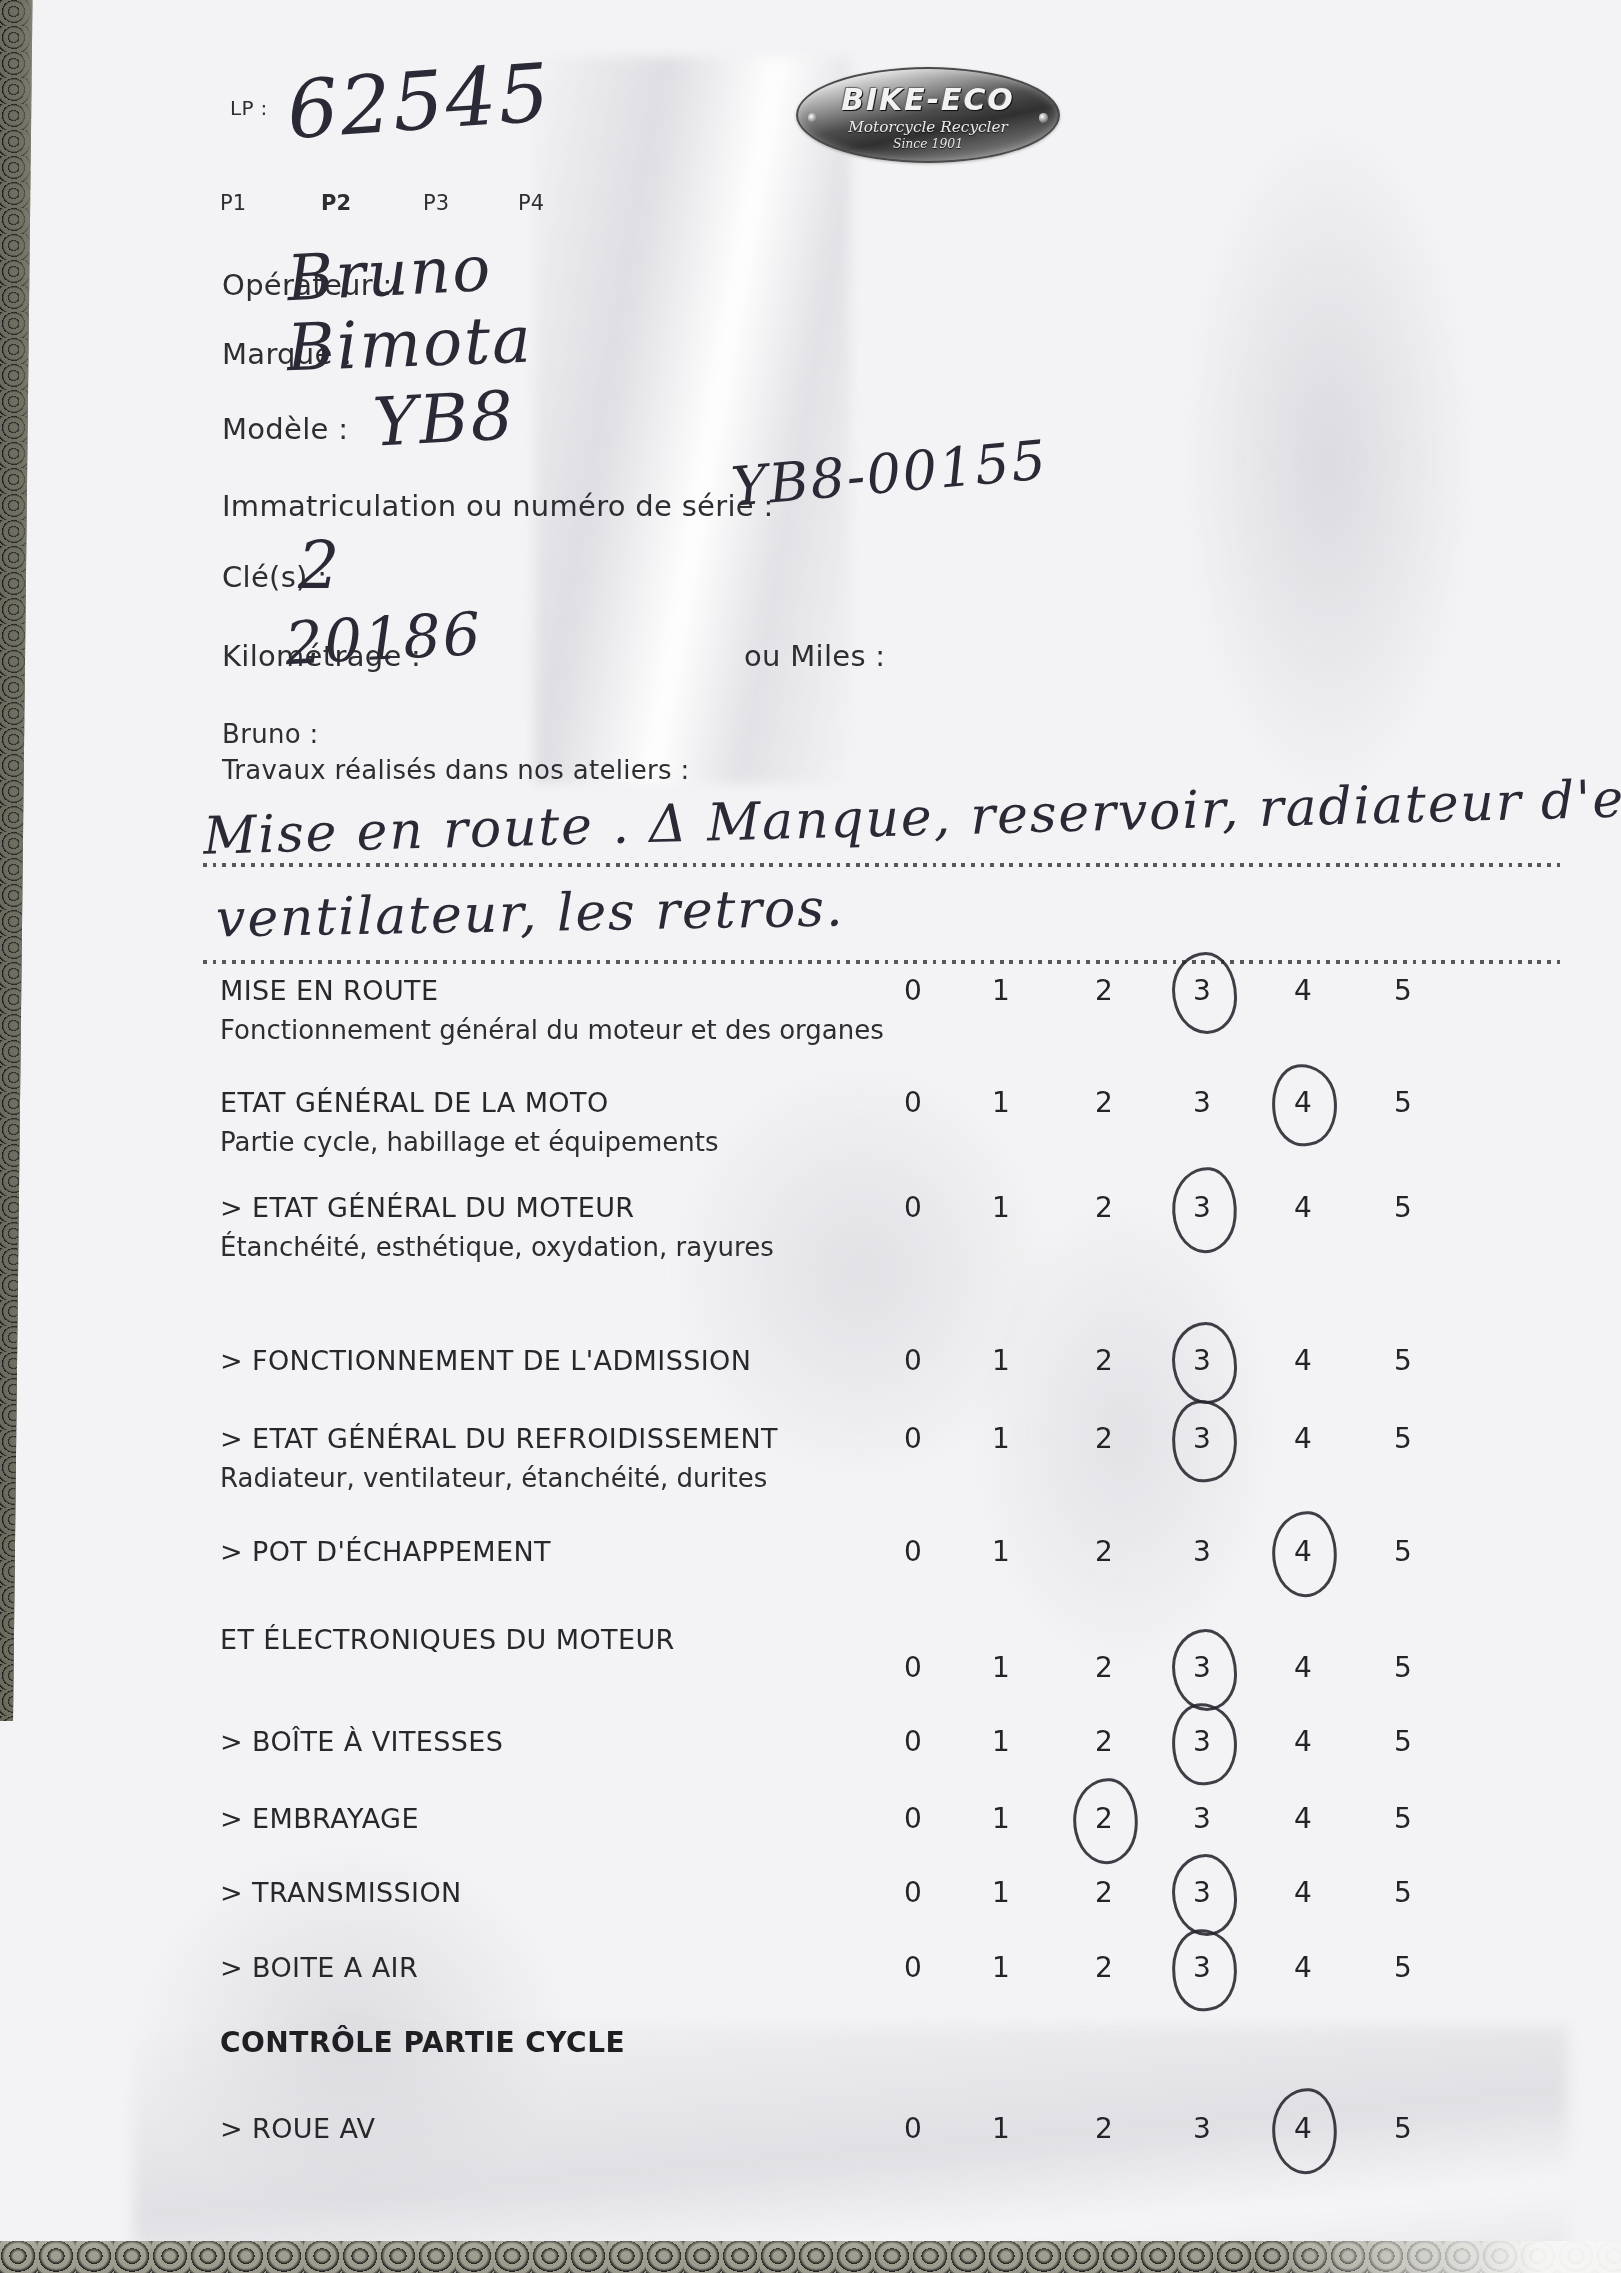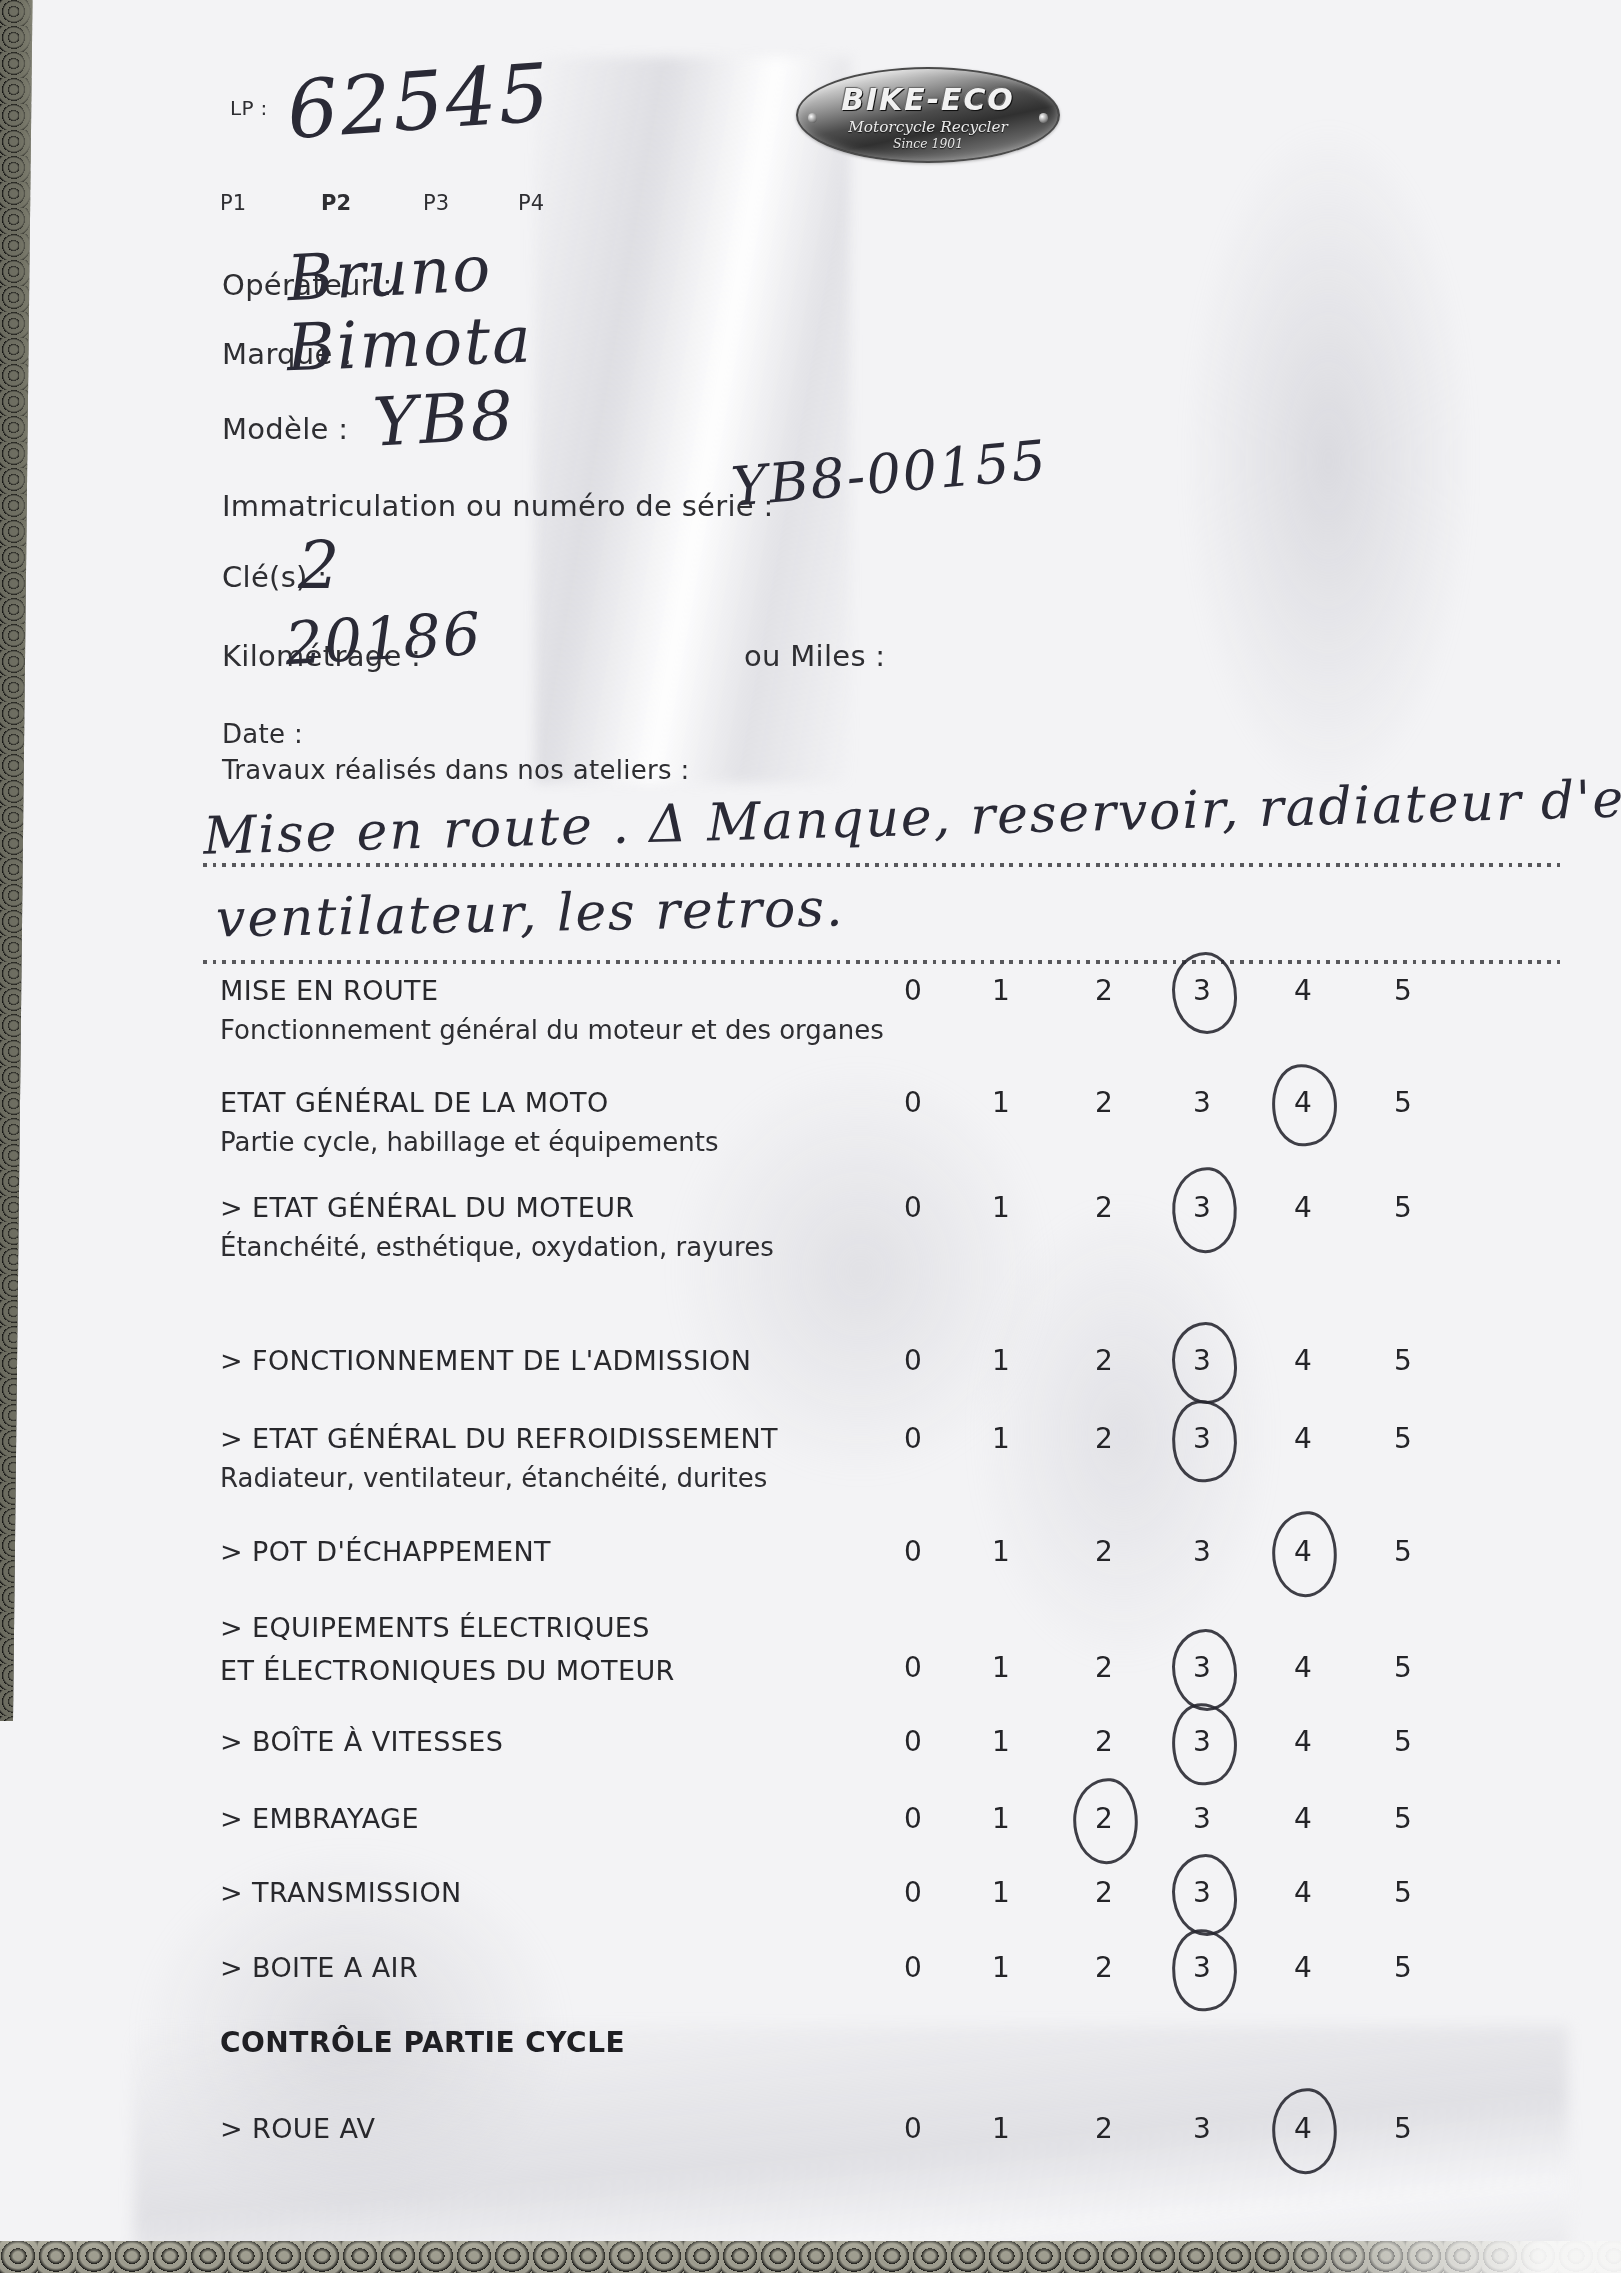--- a/index.html
+++ b/index.html
@@ -142,21 +142,21 @@
   <div class="label" style="left:222px;top:489px;">Immatriculation ou numéro de série :</div>
   <div class="hand" style="left:731px;top:442px;font-size:54px;transform:rotate(-5deg);">YB8-00155</div>
 
   <div class="label" style="left:222px;top:560px;">Clé(s) :</div>
   <div class="hand" style="left:298px;top:528px;font-size:65px;">2</div>
 
   <div class="label" style="left:222px;top:639px;">Kilométrage :</div>
   <div class="hand" style="left:285px;top:604px;font-size:59px;transform:rotate(-3deg);">20186</div>
   <div class="label" style="left:744px;top:639px;">ou Miles :</div>
 
-  <div class="label small-label" style="left:222px;top:719px;">Date :</div>
+  <div class="label small-label" style="left:222px;top:719px;">Bruno :</div>
   <div class="label small-label" style="left:222px;top:755px;">Travaux réalisés dans nos ateliers :</div>
 
   <div class="hand" style="left:203px;top:786px;font-size:52px;transform:rotate(-1.5deg);">Mise en route . Δ Manque, reservoir, radiateur d'eau,</div>
   <div class="dotline" style="left:203px;top:863px;width:1357px;"></div>
   <div class="hand" style="left:216px;top:883px;font-size:52px;transform:rotate(-1deg);">ventilateur, les retros.</div>
   <div class="dotline" style="left:203px;top:960px;width:1357px;"></div>
 
   <div class="row" style="top:975px;">
     <div class="row-title">MISE EN ROUTE</div>
     <div class="row-sub">Fonctionnement général du moteur et des organes</div>
@@ -233,21 +233,20 @@
         <span class="rate-num" style="left: 120px;">1</span>
         <span class="rate-num" style="left: 223px;">2</span>
         <span class="rate-num" style="left: 321px;">3</span>
         <span class="rate-num" style="left: 422px;">4</span>
         <span class="circle v2" style="left: 412px;"></span>
         <span class="rate-num" style="left: 522px;">5</span>
       </div>
   </div>
 
   <div class="row" style="top:1612px;">
-    <div class="row-title">&gt; EQUIPEMENTS ÉLECTRIQUES</div>
     <div class="row-title2">ET ÉLECTRONIQUES DU MOTEUR</div>
     <div class="ratings line2">
         <span class="rate-num" style="left: 32px;">0</span>
         <span class="rate-num" style="left: 120px;">1</span>
         <span class="rate-num" style="left: 223px;">2</span>
         <span class="rate-num" style="left: 321px;">3</span>
         <span class="circle " style="left: 312px;"></span>
         <span class="rate-num" style="left: 422px;">4</span>
         <span class="rate-num" style="left: 522px;">5</span>
       </div>

